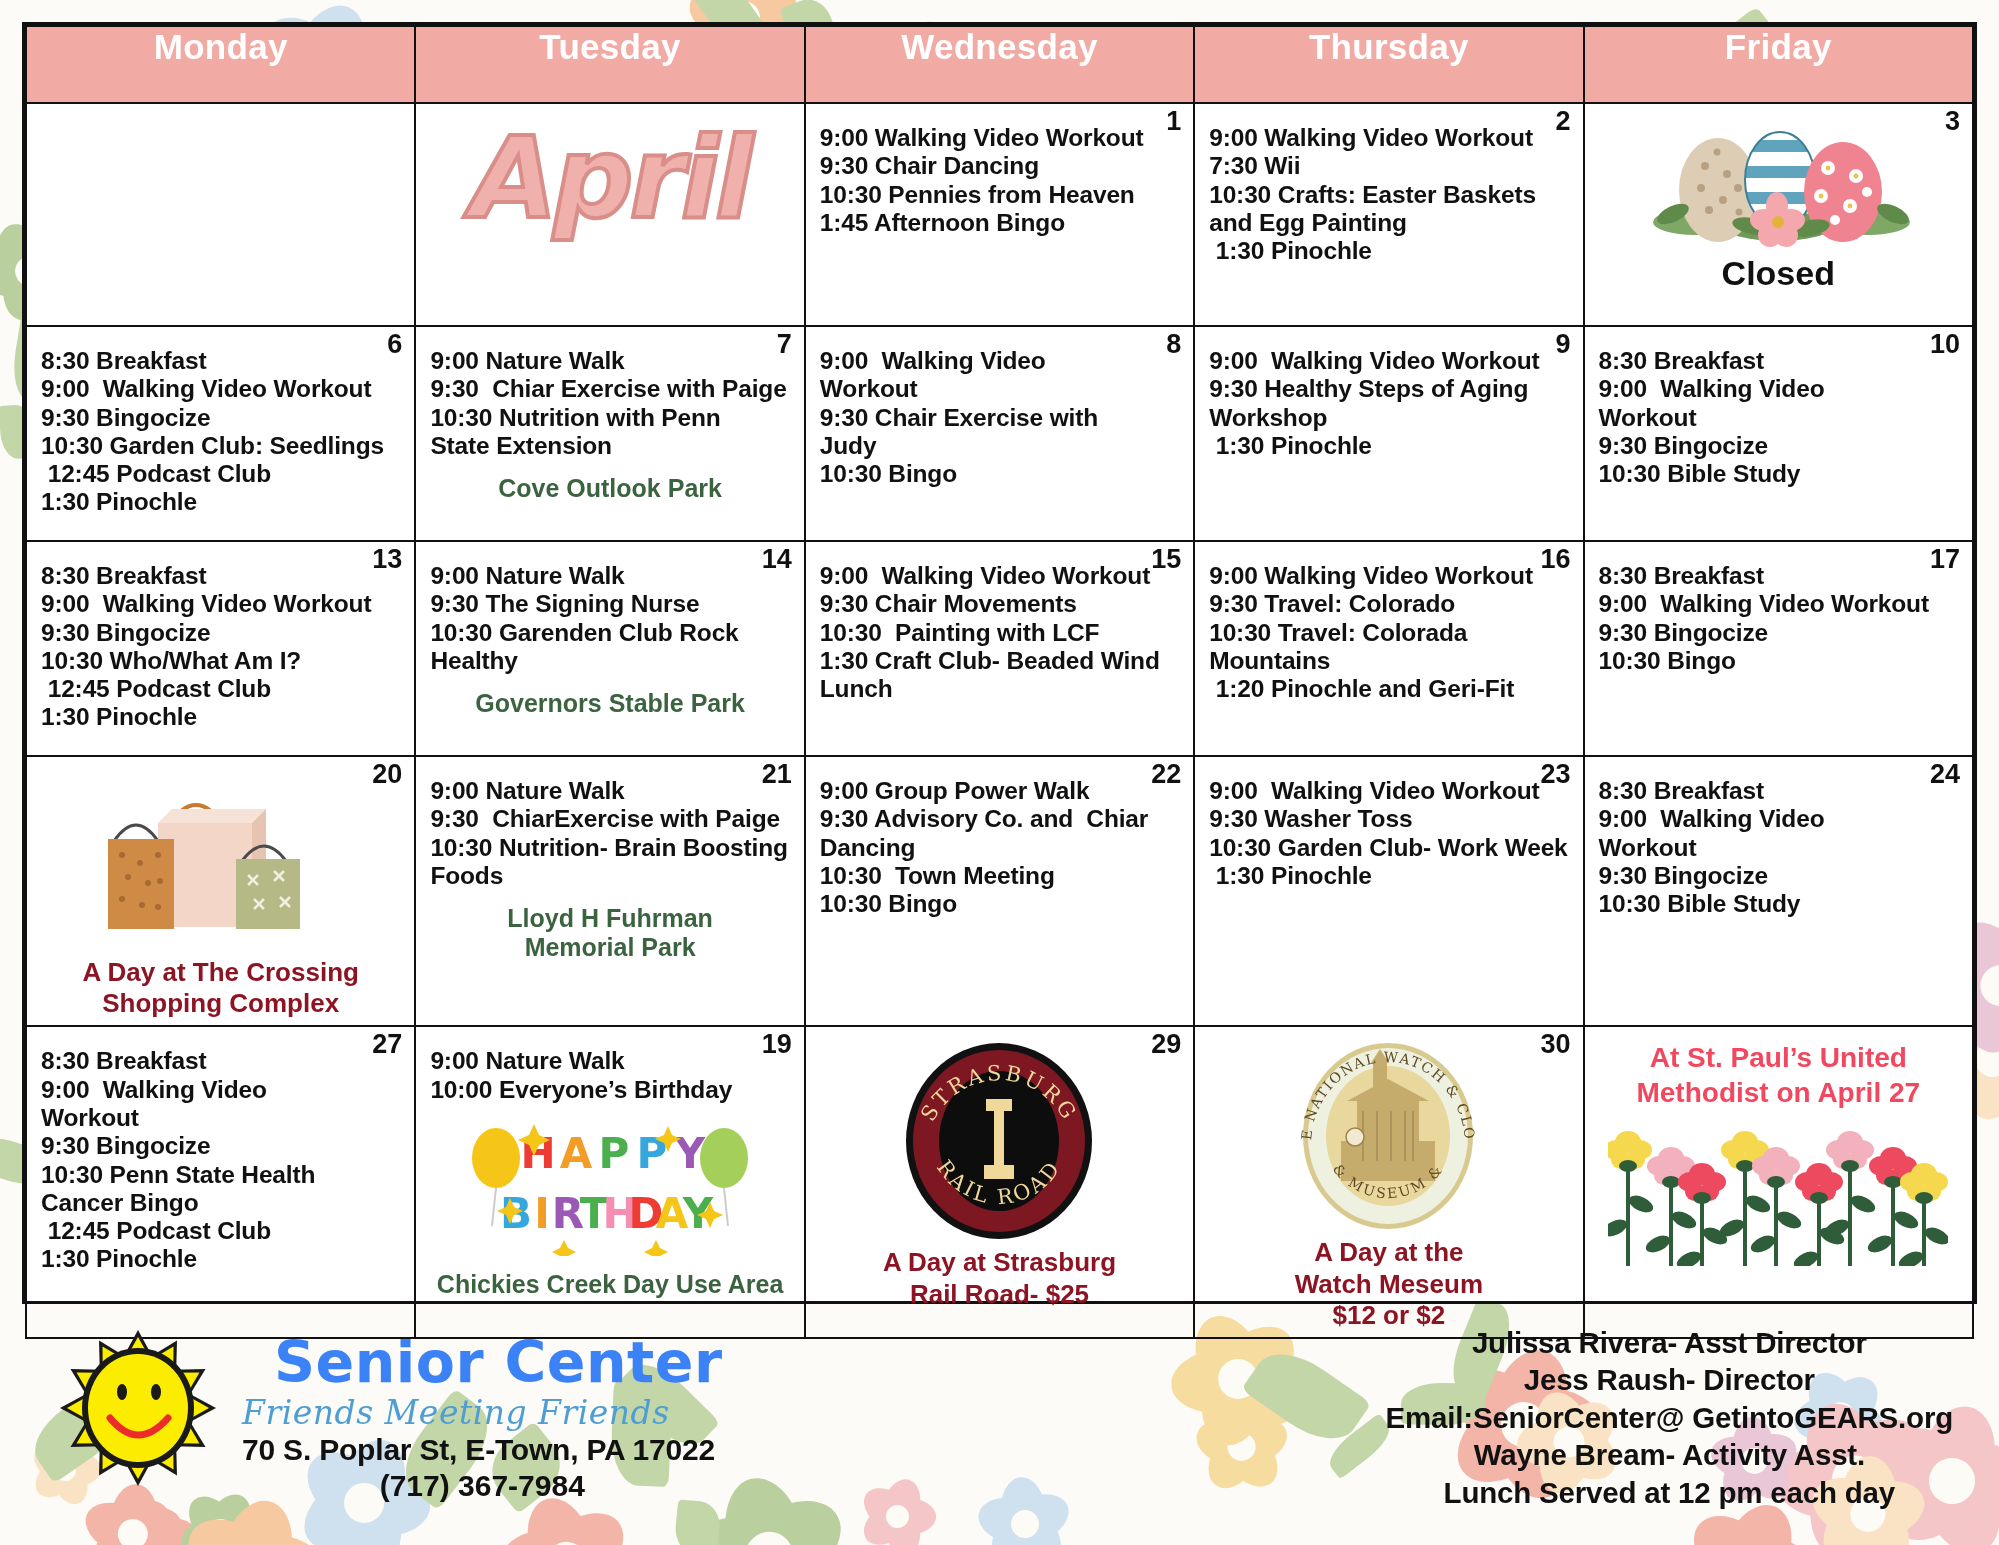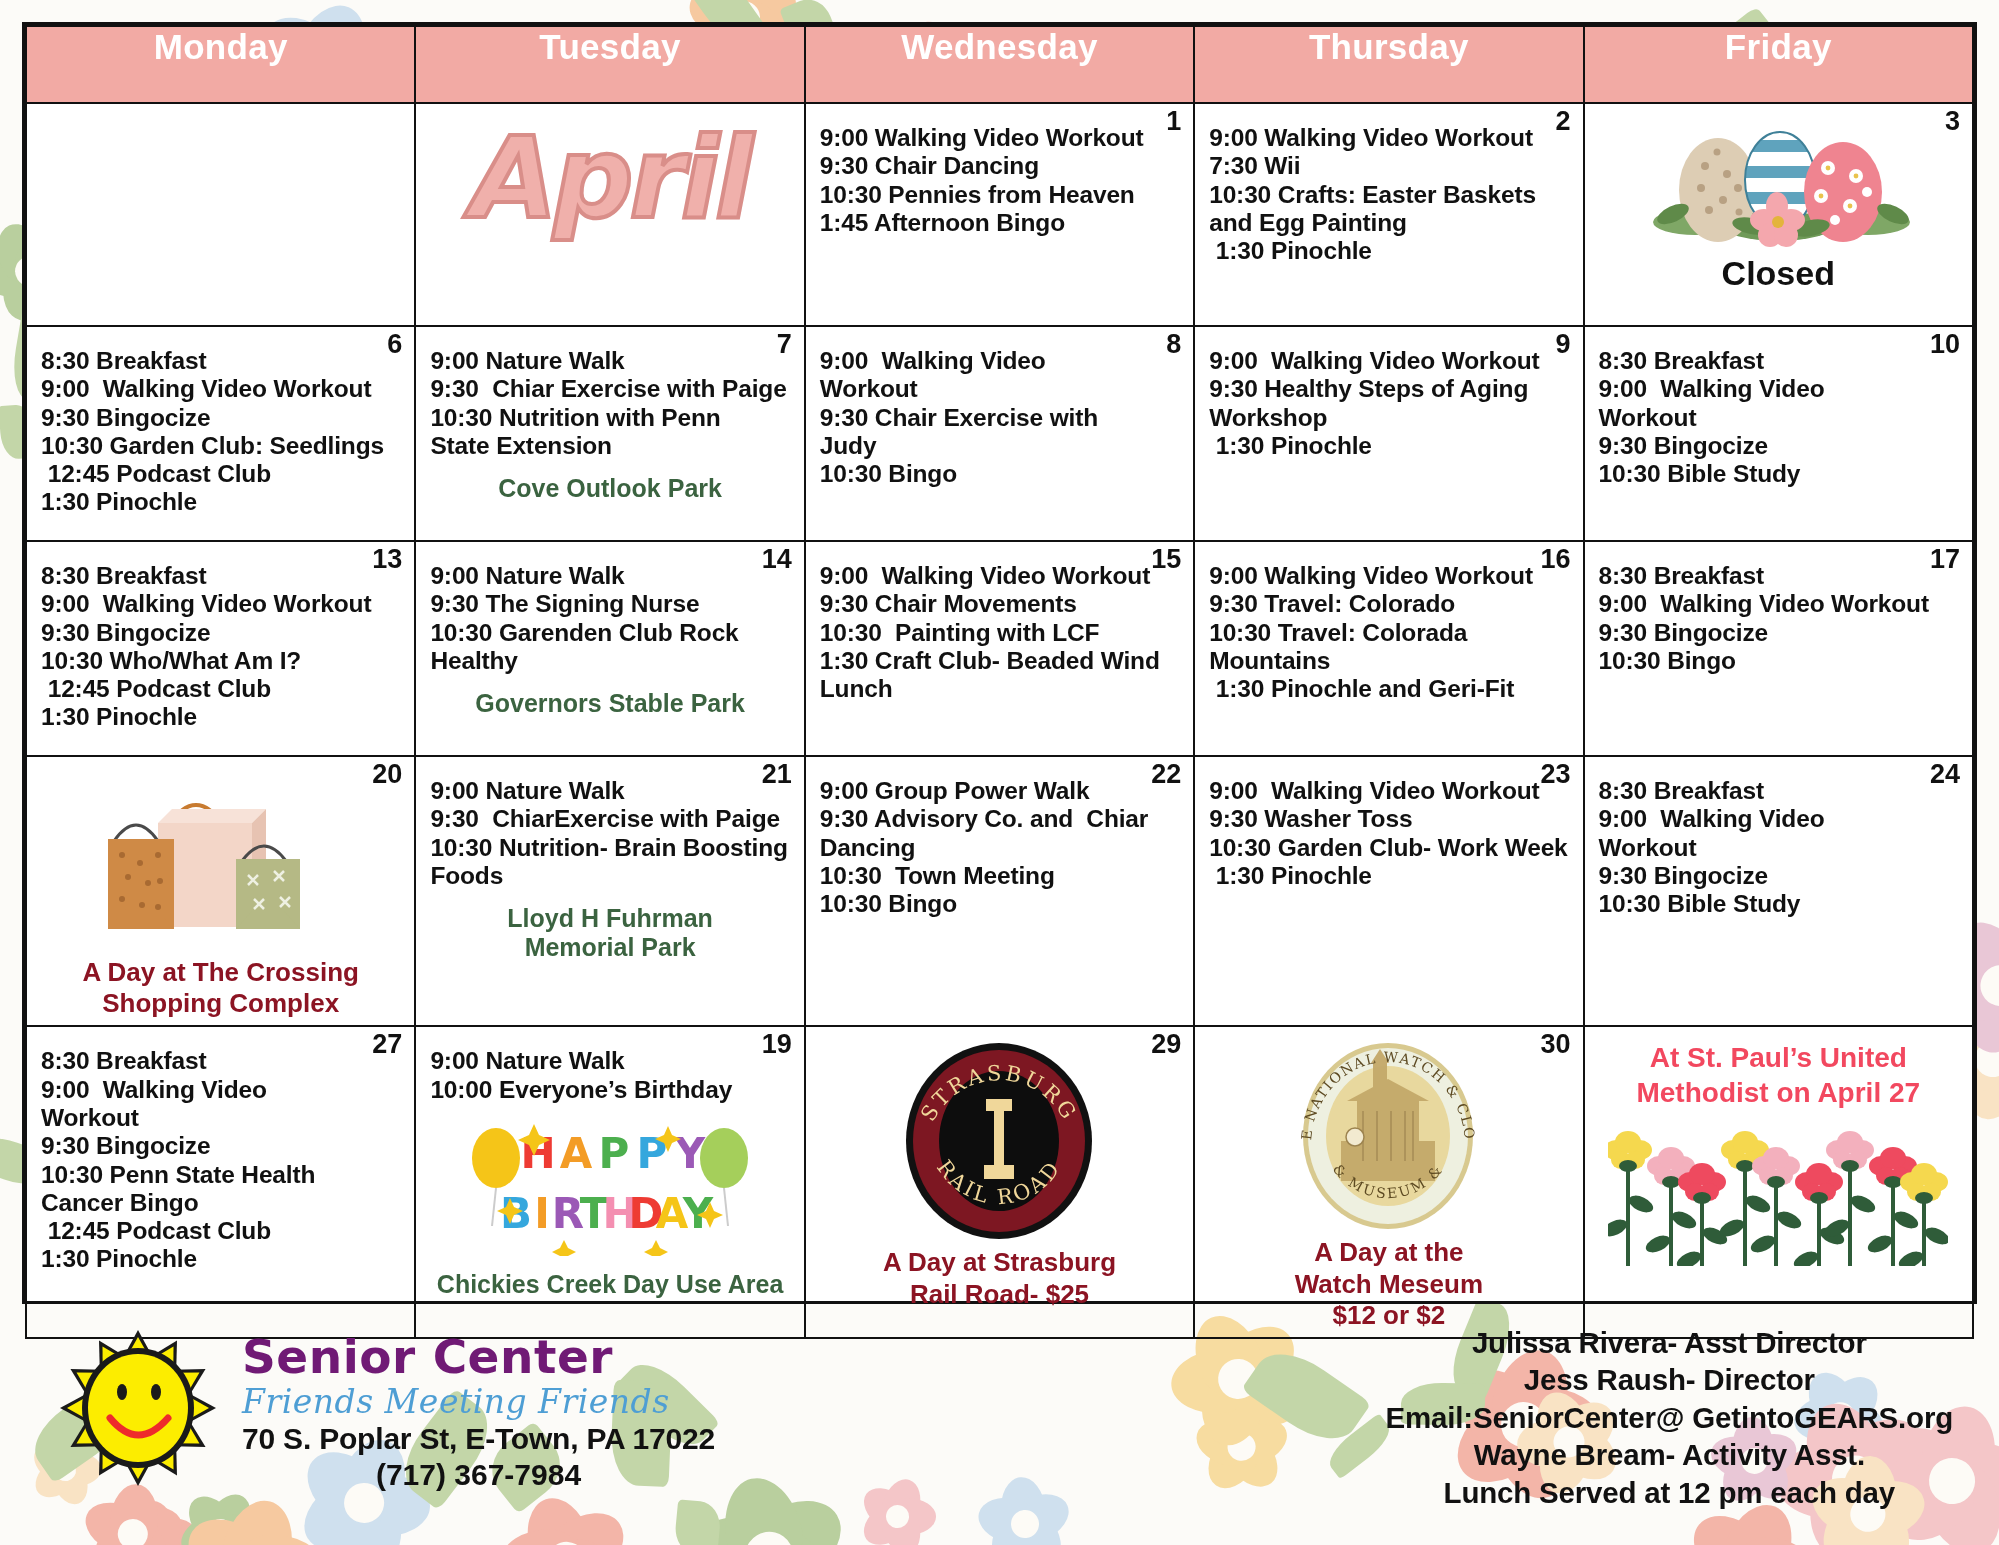--- a/index.html
+++ b/index.html
@@ -150,22 +150,22 @@
     position: absolute; left: 40px; top: 4px;
     display: flex; align-items: flex-start;
   }
   #logo-text { margin-left: 6px; margin-top: 22px; }
   .org-line1 {
     font-family: "DejaVu Sans", sans-serif;
     font-size: 41px; color: #1a1a1a; letter-spacing: .5px;
   }
   .org-line2 {
     font-family: "DejaVu Sans", sans-serif;
-    font-size: 47px; font-weight: bold; color: #701a75;
-    letter-spacing: .5px; margin-top: -3px;
+    font-size: 57px; font-weight: bold; color: #3b82f6;
+    letter-spacing: .5px; margin-top: -3px; margin-left: 32px;
   }
   .org-tag {
     font-family: "DejaVu Serif", serif;
     font-style: italic; font-size: 33px;
     color: #4e9ed4; margin-top: -2px; letter-spacing: .5px;
   }
   .org-addr {
     font-size: 30px; font-weight: bold; color: #111;
     margin-top: 1px; letter-spacing: -.2px;
   }
@@ -752,21 +752,21 @@
               <li>Lunch</li>
             </ul>
           </td>
           <td class="daycell">
             <div class="daynum">16</div>
             <ul class="events">
               <li>9:00 Walking Video Workout</li>
               <li>9:30 Travel: Colorado</li>
               <li>10:30 Travel: Colorada</li>
               <li>Mountains</li>
-              <li> 1:30 Pinochle and Geri-Fit</li>
+              <li> 1:20 Pinochle and Geri-Fit</li>
             </ul>
           </td>
           <td class="daycell">
             <div class="daynum">17</div>
             <ul class="events">
               <li>8:30 Breakfast</li>
               <li>9:00  Walking Video Workout</li>
               <li>9:30 Bingocize</li>
               <li>10:30 Bingo</li>
             </ul>

